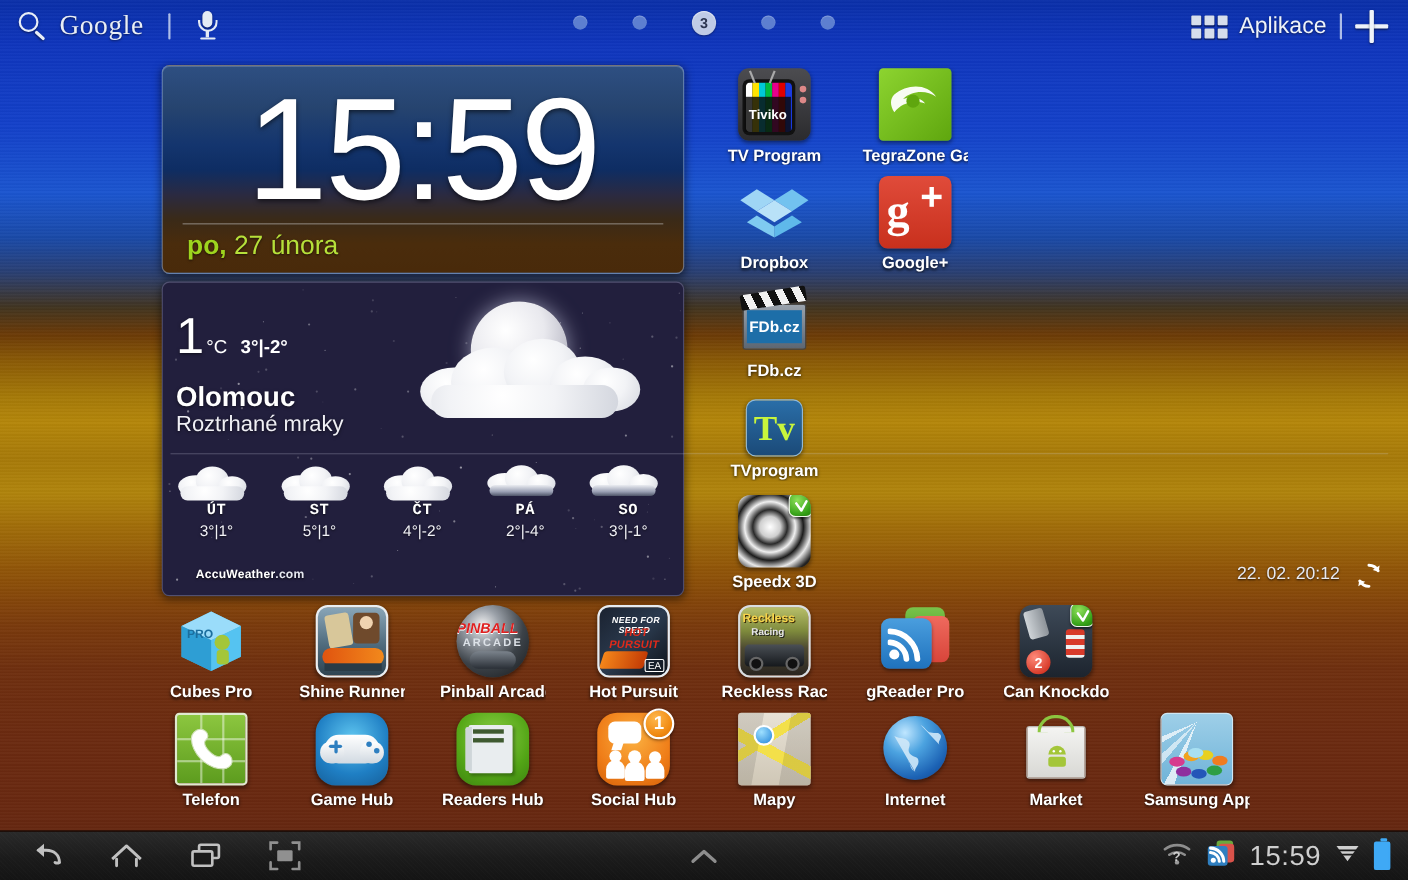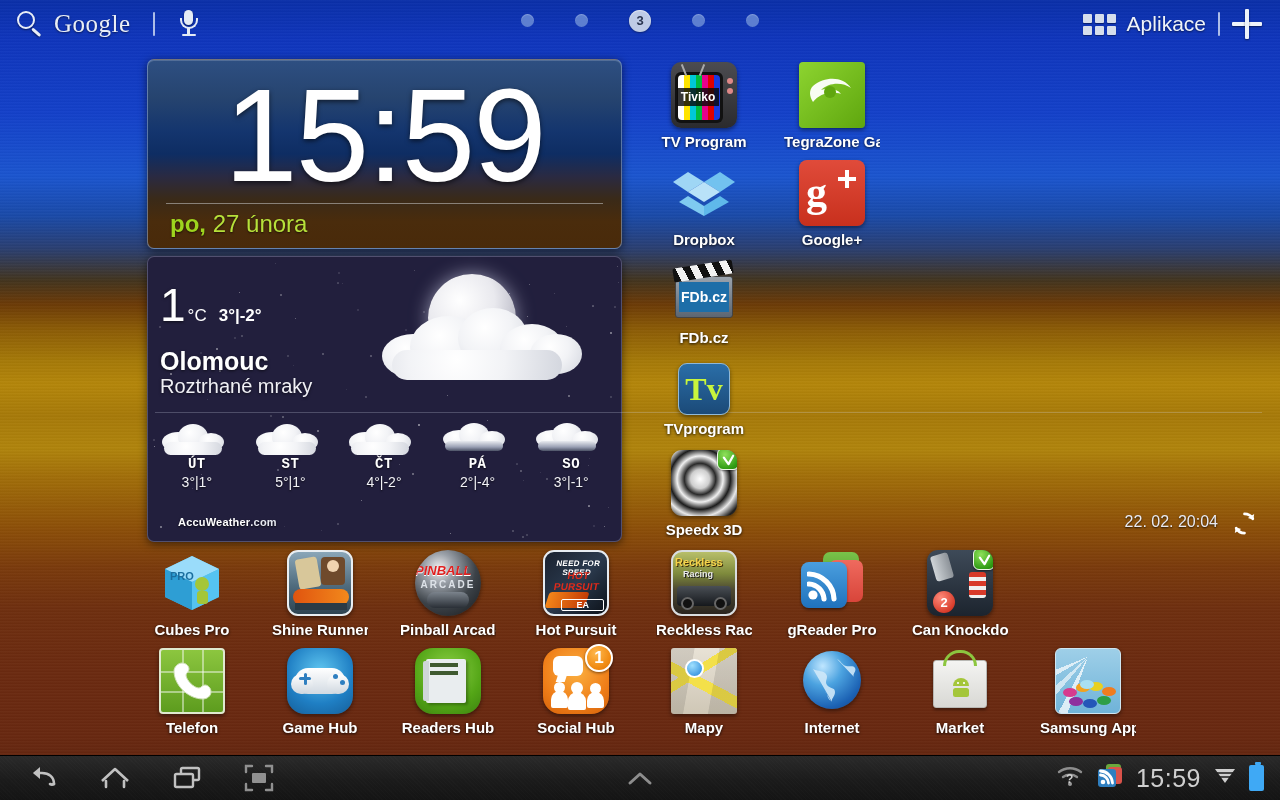--- a/index.html
+++ b/index.html
@@ -470,21 +470,21 @@
       <span class="cloudpuff" style="left:48px;top:11px;width:26px;height:17px;"></span>
       <span style="position:absolute;left:14px;top:21px;width:58px;height:10px;border-radius:6px;background:linear-gradient(to bottom,#e9ebf0,#9aa0b4 60%,#4c5266);"></span>
     </div>
     <div class="day">SO</div>
     <div class="tmp">3°|-1°</div>
   </div>
 </div>
 
 <div id="w-footer">
   <span id="w-brand"><b>AccuWeather</b><span>.com</span></span>
-  <span id="w-updated">22. 02. 20:04</span>
+  <span id="w-updated">22. 02. 20:12</span>
   <span id="w-refresh">
     <svg width="27" height="27" viewBox="0 0 24 24">
       <path d="M12 3.5a8.5 8.5 0 0 1 7.4 4.3" fill="none" stroke="#fff" stroke-width="2.4" stroke-linecap="round"></path>
       <path d="M12 20.5a8.5 8.5 0 0 1-7.4-4.3" fill="none" stroke="#fff" stroke-width="2.4" stroke-linecap="round"></path>
       <path d="M20.6 3.6 19.8 8.6 15 7.2z" fill="#fff"></path>
       <path d="M3.4 20.4 4.2 15.4 9 16.8z" fill="#fff"></path>
     </svg>
   </span>
 </div>
 
@@ -493,21 +493,21 @@
     <span style="position:absolute;left:4px;top:10px;right:14px;bottom:5px;border-radius:6px;background:#111;"></span>
     <span style="position:absolute;left:7px;top:13px;right:17px;bottom:8px;border-radius:4px;overflow:hidden;display:flex;">
       <i style="flex:1;background:#fff"></i>
         <i style="flex:1;background:#ffe400"></i>
         <i style="flex:1;background:#00c8d7"></i>
       <i style="flex:1;background:#00bb3f"></i>
         <i style="flex:1;background:#e8008c"></i>
         <i style="flex:1;background:#e00000"></i>
       <i style="flex:1;background:#1a3adf"></i>
     </span>
-    <span style="position:absolute;left:6px;top:26px;right:18px;height:18px;background:rgba(10,10,10,.82);display:flex;align-items:center;justify-content:center;color:#fff;font-size:12px;font-weight:bold;">Tiviko</span>
+    <span style="position:absolute;left:6px;top:26px;right:18px;height:32px;background:rgba(10,10,10,.82);display:flex;align-items:center;justify-content:center;color:#fff;font-size:12px;font-weight:bold;">Tiviko</span>
     <span style="position:absolute;left:12px;top:2px;width:2px;height:12px;background:#aaa;transform:rotate(-22deg);"></span>
     <span style="position:absolute;left:30px;top:2px;width:2px;height:12px;background:#aaa;transform:rotate(22deg);"></span>
     <span style="position:absolute;right:4px;top:16px;width:6px;height:6px;border-radius:50%;background:#d88;"></span>
     <span style="position:absolute;right:4px;top:26px;width:6px;height:6px;border-radius:50%;background:#d88;"></span>
   </div>
   <div class="label">TV Program</div>
 </div>
 
 <div class="app narrow" style="left:784px; top:62px;">
   <div class="tile" style="background:linear-gradient(135deg,#8dd430,#5fa60e);border-radius:4px;">
@@ -601,21 +601,21 @@
     <span style="position:absolute;left:12px;bottom:8px;width:42px;height:16px;border-radius:8px;background:linear-gradient(to bottom,#7b838c,#2a2f36);"></span>
   </div>
   <div class="label">Pinball Arcade</div>
 </div>
 
 <div class="app narrow" style="left:528px; top:550px;">
   <div class="tile" style="background:linear-gradient(135deg,#1a2230,#2b3a4e 50%,#0d1219);border-radius:11px;border:2px solid #e6ecf2;">
     <span style="position:absolute;left:3px;top:7px;font-size:8px;font-weight:bold;color:#fff;letter-spacing:.3px;transform:skewX(-10deg);">NEED FOR SPEED</span>
     <span style="position:absolute;left:3px;top:18px;font-size:10px;font-weight:bold;color:#e02a1a;letter-spacing:.2px;transform:skewX(-10deg);">HOT PURSUIT</span>
     <span style="position:absolute;left:2px;bottom:6px;width:40px;height:16px;background:linear-gradient(to right,#f4861a,#c33b05);border-radius:3px;transform:skewX(-18deg);"></span>
-    <span style="position:absolute;right:3px;bottom:3px;font-size:9px;font-weight:bold;color:#fff;border:1px solid #fff;padding:0 14px;border-radius:2px;">EA</span>
+    <span style="position:absolute;right:3px;bottom:3px;font-size:9px;font-weight:normal;color:#fff;border:1px solid #fff;padding:0 2px;border-radius:2px;">EA</span>
   </div>
   <div class="label">Hot Pursuit</div>
 </div>
 
 <div class="app narrow" style="left:656px; top:550px;">
   <div class="tile" style="background:linear-gradient(to bottom,#b8bf6a 0%,#7e8a3c 35%,#4e4a32 60%,#2a2520 100%);border-radius:11px;border:2px solid #d9dde0;">
     <span style="position:absolute;left:2px;top:4px;font-size:11px;font-weight:bold;color:#f6d34a;text-shadow:1px 1px 0 #3b2a06;">Reckless</span>
     <span style="position:absolute;left:10px;top:17px;font-size:9px;font-weight:bold;color:#e8e8e8;text-shadow:1px 1px 0 #222;">Racing</span>
     <span style="position:absolute;left:4px;bottom:8px;width:54px;height:20px;border-radius:4px;background:linear-gradient(to bottom,#4a4f55,#15181c);"></span>
     <span style="position:absolute;left:8px;bottom:4px;width:13px;height:13px;border-radius:50%;background:#111;border:2px solid #666;"></span>

